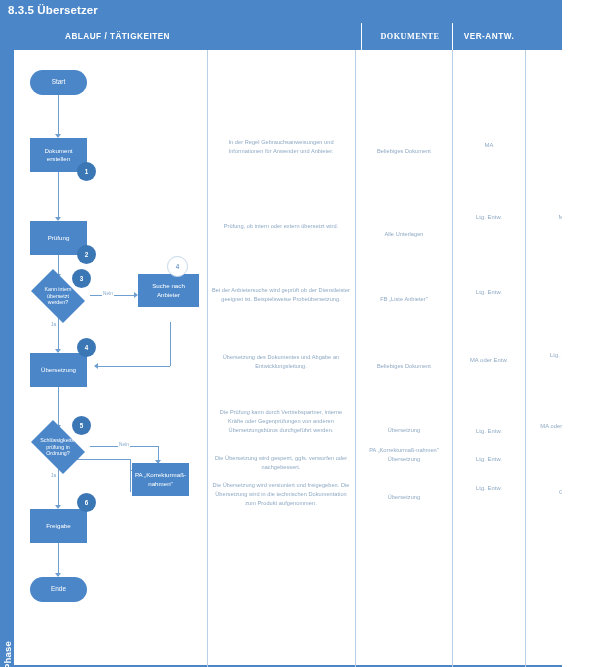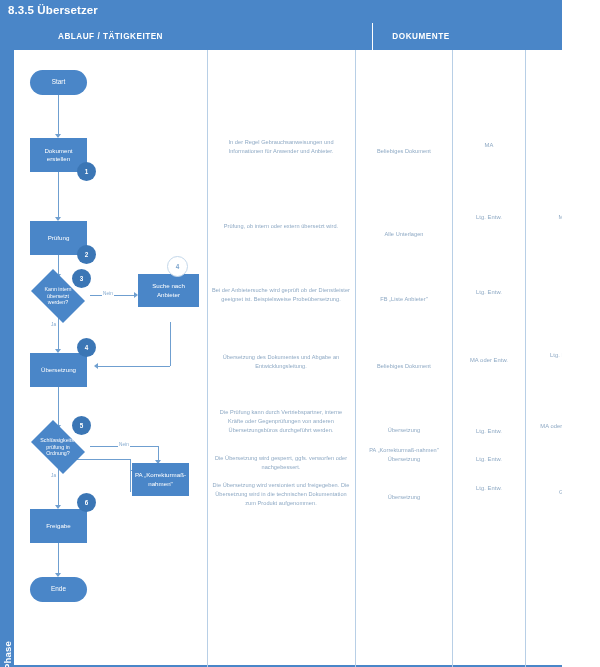--- a/index.html
+++ b/index.html
@@ -227,22 +227,23 @@
     <div class="title-text">8.3.5 Übersetzer</div>
   </div>
 
   <div class="phase-strip">
     <div class="phase-label">Phase</div>
   </div>
 
   <div class="table-frame"></div>
 
   <div class="header-row">
-    <div class="hdr-cell first" style="left:0px;width:193px;">ABLAUF / TÄTIGKEITEN</div>
-    <div class="hdr-cell" style="left:358px;width:97px;">DOKUMENTE</div>
+    <div class="hdr-cell first" style="left:7px;width:193px;">ABLAUF / TÄTIGKEITEN</div>
+    <div class="hdr-cell" style="left:347px;width:97px;font-family:Liberation Serif, serif;">DOKUMENTE</div>
+    <div class="hdr-cell" style="left:438px;width:73px;">VER-ANTW.</div>
   </div>
 
   <div class="col-sep" style="left:207px;"></div>
   <div class="col-sep" style="left:355px;"></div>
   <div class="col-sep" style="left:452px;"></div>
   <div class="col-sep" style="left:525px;"></div>
 
   <div class="flow">
 
     <div class="conn v" style="left:44px;top:45px;height:39px;"></div>

